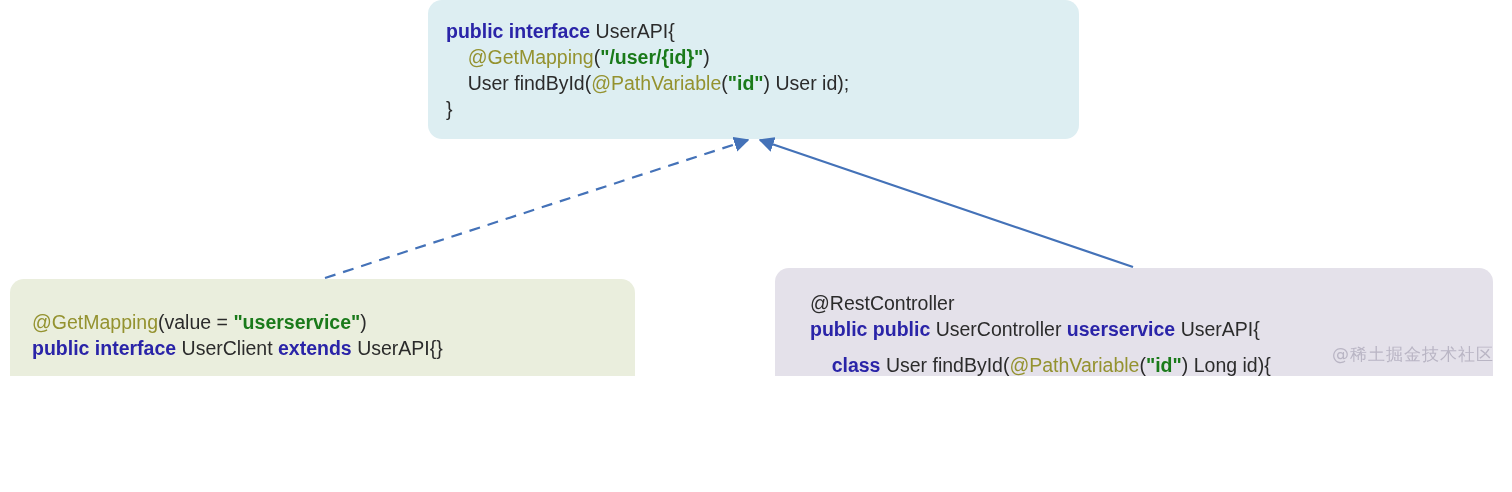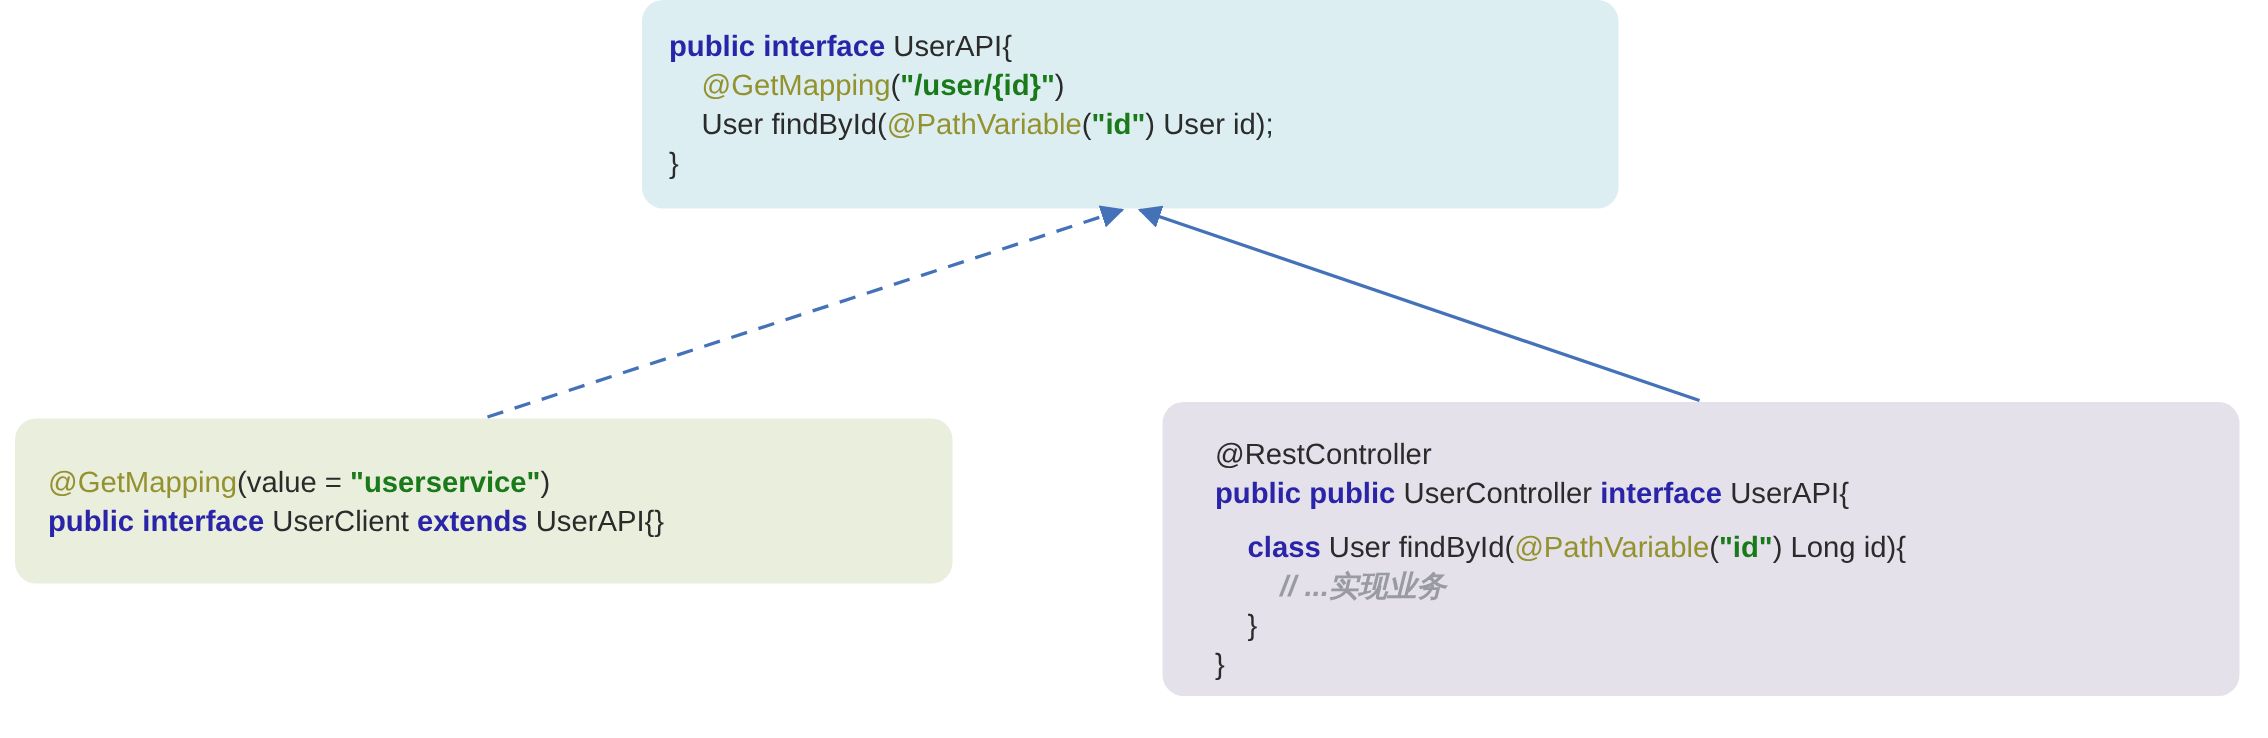--- a/index.html
+++ b/index.html
@@ -6,21 +6,21 @@
     margin: 0;
     padding: 0;
     background: #ffffff;
   }
   body {
     font-family: "Liberation Sans", "DejaVu Sans", sans-serif;
   }
   #canvas {
     position: relative;
     width: 1512px;
-    height: 492px;
+    height: 376px;
     background: #ffffff;
     overflow: hidden;
   }
   .code-box {
     position: absolute;
     border-radius: 14px;
     box-sizing: border-box;
   }
   #box-userapi {
     left: 428px;
@@ -106,35 +106,36 @@
       <div class="code-line"><span class="plain">}</span></div>
     </div>
 
   <div class="code-box" id="box-userclient">
       <div class="code-line"><span class="ann">@GetMapping</span><span class="plain">(value = </span><span class="str">"userservice"</span><span class="plain">)</span></div>
       <div class="code-line"><span class="kw">public interface </span><span class="plain">UserClient </span><span class="kw">extends </span><span class="plain">UserAPI{}</span></div>
     </div>
 
   <div class="code-box" id="box-usercontroller">
       <div class="code-line"><span class="plain">@RestController</span></div>
-      <div class="code-line"><span class="kw">public public </span><span class="plain">UserController </span><span class="kw">interface </span><span class="plain">UserAPI{</span></div>
+      <div class="code-line"><span class="kw">public public </span><span class="plain">UserController </span><span class="kw">userservice </span><span class="plain">UserAPI{</span></div>
       <div class="code-line blank-line"></div>
       <div class="code-line"><span>    </span><span class="kw">class </span><span class="plain">User findById(</span><span class="ann">@PathVariable</span><span class="plain">(</span><span class="str">"id"</span><span class="plain">) Long id){</span></div>
       <div class="code-line"><span>        </span><span class="cmt">// ...实现业务</span></div>
       <div class="code-line"><span>    </span><span class="plain">}</span></div>
       <div class="code-line"><span class="plain">}</span></div>
     </div>
 
   <svg id="arrow-layer" viewBox="0 0 1512 492" width="1512" height="492">
       <defs>
         <marker id="arrowhead-0" viewBox="0 0 10 10" refX="9" refY="5" markerWidth="7" markerHeight="7" orient="auto-start-reverse">
           <path d="M 0 0 L 10 5 L 0 10 z" fill="#4472b8"></path>
         </marker>
         <marker id="arrowhead-1" viewBox="0 0 10 10" refX="9" refY="5" markerWidth="7" markerHeight="7" orient="auto-start-reverse">
           <path d="M 0 0 L 10 5 L 0 10 z" fill="#4472b8"></path>
         </marker>
       </defs>
       <line x1="325" y1="278" x2="748" y2="140" stroke="#4472b8" stroke-width="2.2" stroke-dasharray="11 8" marker-end="url(#arrowhead-0)"></line>
       <line x1="1133" y1="267" x2="760" y2="140" stroke="#4472b8" stroke-width="2.2" marker-end="url(#arrowhead-1)"></line>
     </svg>
 
+  <div id="watermark">@稀土掘金技术社区</div>
 
 </div>
 
 </body></html>

